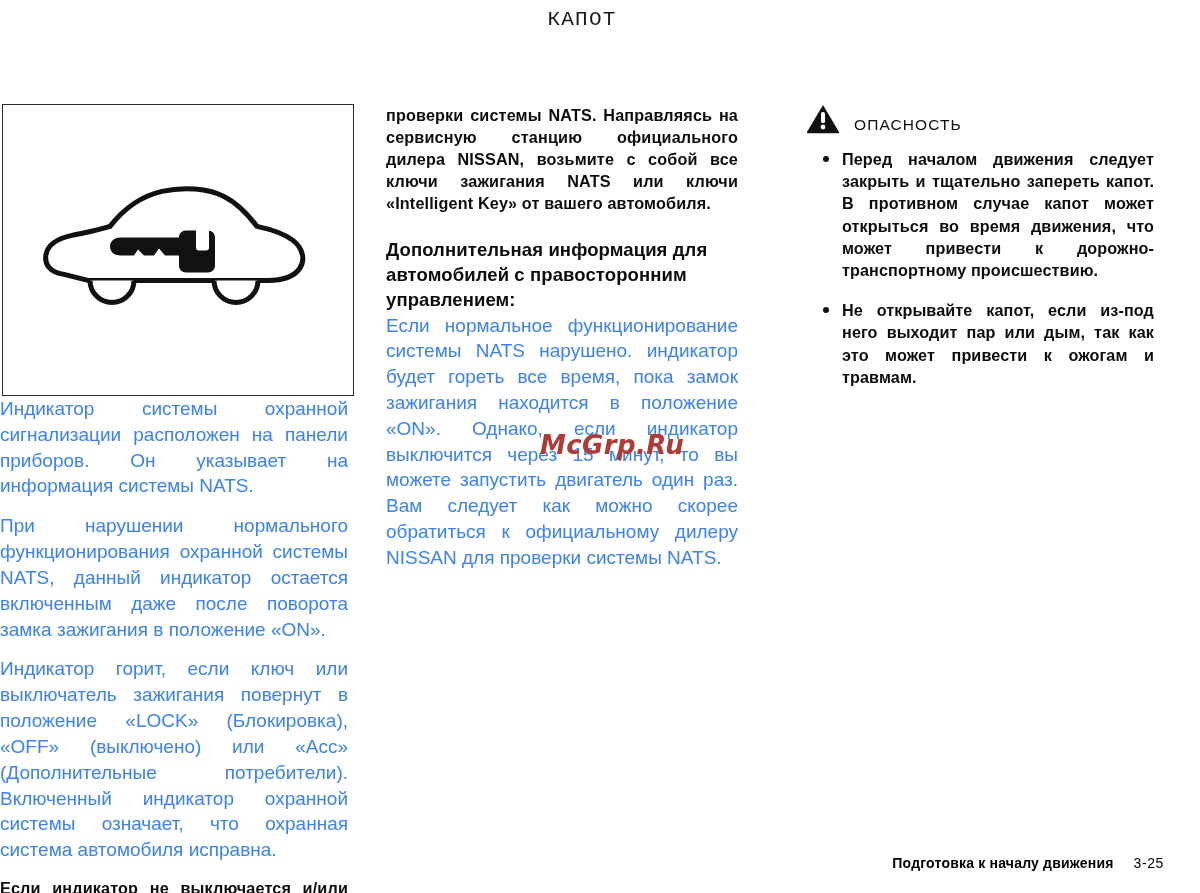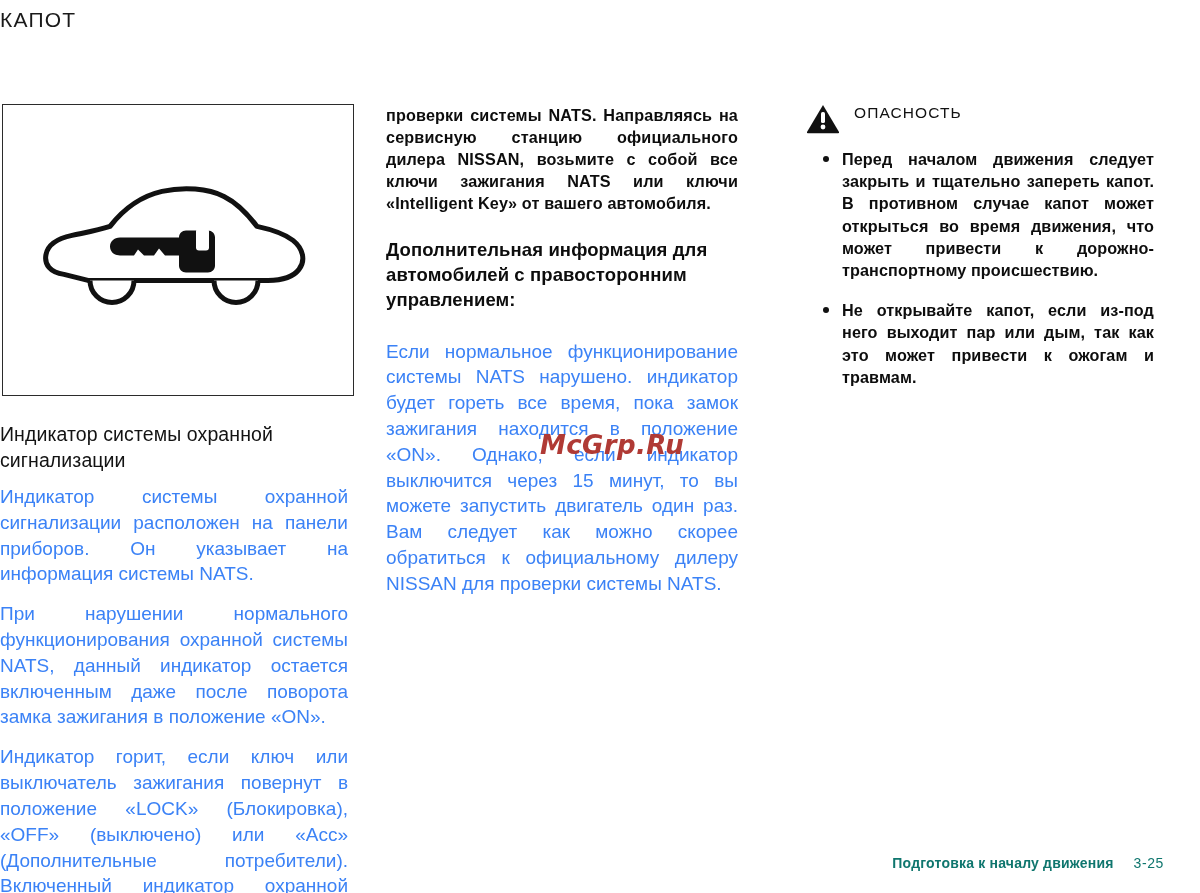--- a/index.html
+++ b/index.html
@@ -17,25 +17,26 @@
     overflow: hidden;
     -webkit-font-smoothing: none;
   }
 
   
   .running-head {
     position: absolute;
     top: 8px;
     left: 0;
     width: 1164px;
-    text-align: left;
+    text-align: center;
     font-size: 21px;
     letter-spacing: 1.2px;
     color: #1a1a1a;
     font-weight: 400;
+    font-family: Liberation Mono, monospace;
   }
 
   
   .page-body {
     position: absolute;
     top: 96px;
     left: 0;
     width: 1200px;
     height: 740px;
   }
@@ -77,21 +78,21 @@
   
   h2.sec-head {
     margin: 26px 0 10px 0;
     font-size: 19.5px;
     font-weight: 400;
     line-height: 1.33;
     letter-spacing: 0.1px;
     color: #131313;
   }
   h2.sec-head-bold {
-    margin: 24px 0 26px 0;
+    margin: 24px 0 0 0;
     font-size: 18.5px;
     font-weight: bold;
     line-height: 1.34;
     letter-spacing: 0.1px;
     color: #0d0d0d;
   }
   p.body {
     margin: 0 0 14px 0;
     font-size: 19px;
     line-height: 1.36;
@@ -111,21 +112,21 @@
   .col-left p.body-bold { width: 348px; }
   .col-mid p.body,
   .col-mid p.body-bold { width: 352px; }
 
   
   .clip-left { margin-left: -6px; }
 
   
   .danger-head {
     display: flex;
-    align-items: flex-start;
+    align-items: flex-end;
     gap: 14px;
     margin-bottom: 14px;
   }
   .danger-title {
     font-size: 15.5px;
     font-weight: 400;
     letter-spacing: 1.1px;
     color: #111;
   }
   ul.danger-list {
@@ -169,21 +170,21 @@
   }
 
   
   .footer {
     position: absolute;
     left: 0;
     bottom: 22px;
     width: 1164px;
     text-align: right;
     font-size: 14px;
-    color: #0f766e;
+    color: #000000;
   }
   .footer .f-title {
     font-weight: bold;
     letter-spacing: 0.2px;
   }
   .footer .f-page {
     margin-left: 20px;
     font-weight: 400;
     letter-spacing: 0.6px;
   }
@@ -226,21 +227,20 @@
                    l22 0 c4 0 7 -3 7 -7
                    l0 -28 c0 -4 -3 -7 -7 -7
                    l-22 0 c-4 0 -7 3 -7 7
                    l0 0 Z"></path>
           <rect x="168" y="72" width="13" height="22" rx="3" fill="#ffffff"></rect>
         </g>
       </svg>
     </div>
 
 
-    <h2 class="sec-head clip-left">Индикатор системы охранной сигнализации</h2>
 
     <p class="body clip-left">Индикатор системы охранной сигнализации расположен на панели приборов. Он указывает на информация системы NATS.</p>
 
     <p class="body clip-left">При нарушении нормального функционирования охранной системы NATS, данный индикатор остается включенным даже после поворота замка зажигания в положение «ON».</p>
 
     <p class="body clip-left">Индикатор горит, если ключ или выключатель зажигания повернут в положение «LOCK» (Блокировка), «OFF» (выключено) или «Acc» (Дополнительные потребители). Включенный индикатор охранной системы означает, что охранная система автомобиля исправна.</p>
 
     <p class="body-bold clip-left">Если индикатор не выключается и/или если двигатель не запускается, незамедлительно обратитесь к официальному дилеру NISSAN для</p>
   </div>
 

